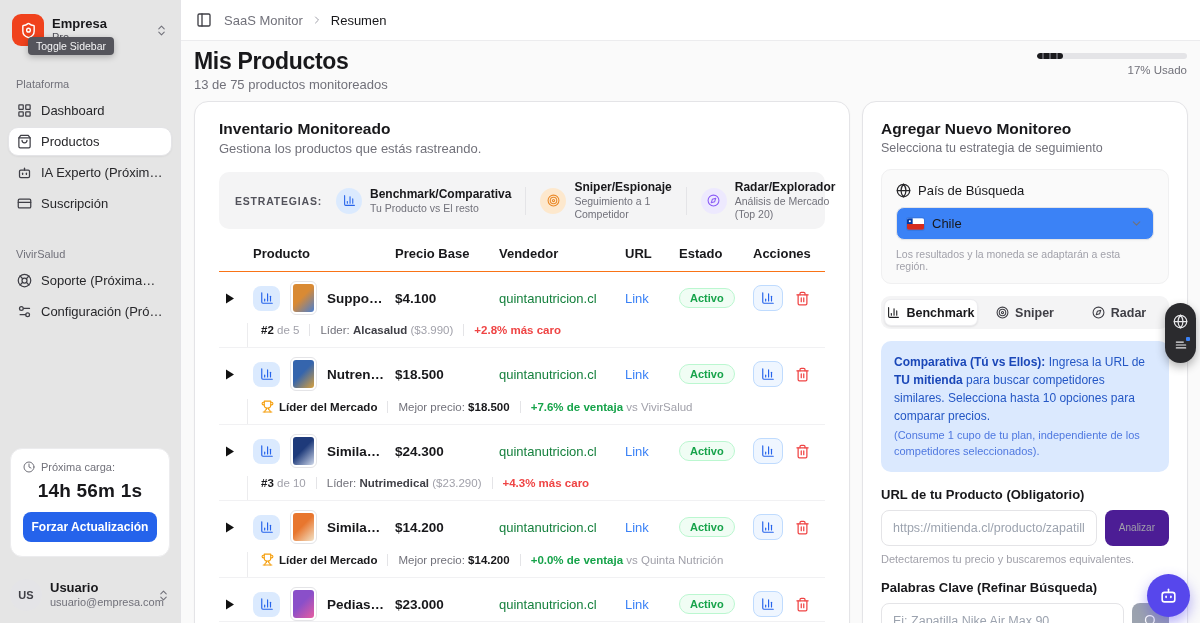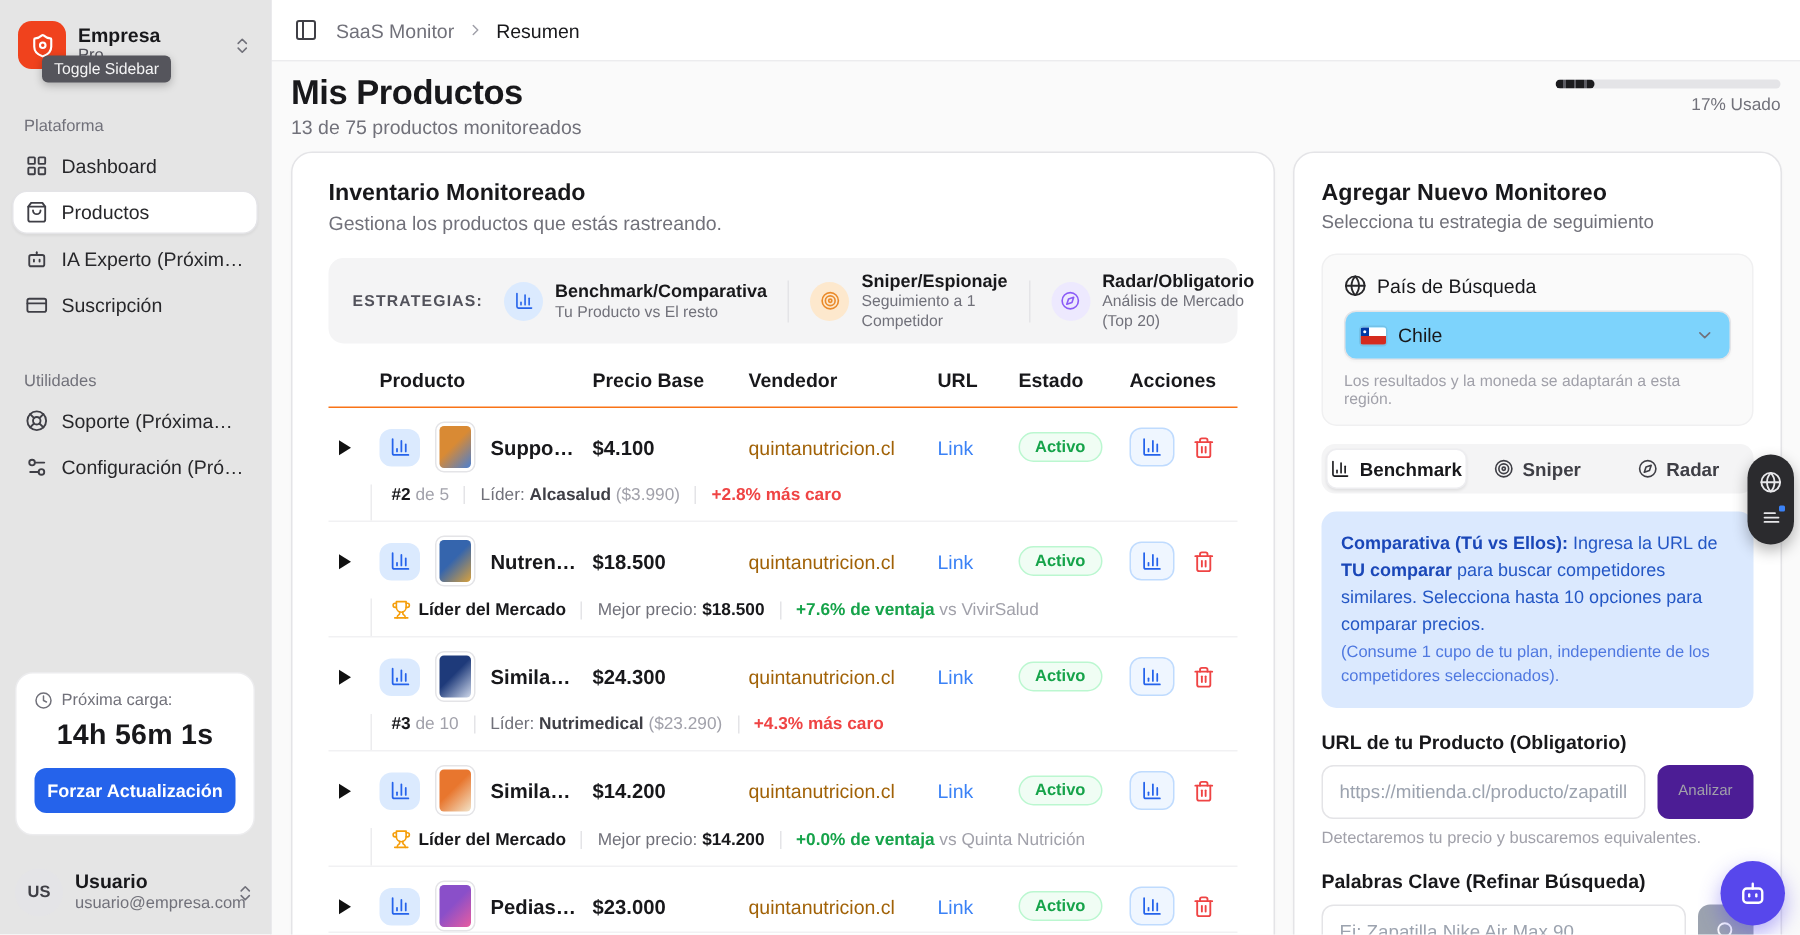--- a/index.html
+++ b/index.html
@@ -103,21 +103,21 @@
     align-items:center; justify-content:center; width:22px; height:22px; color:#111; }
   .pcell { display:flex; align-items:center; gap:10px; min-width:0; }
   .badge-chart { width:27px; height:25px; border-radius:8px; background:#dbeafe;
     color:#2563eb; display:flex; align-items:center; justify-content:center; flex:none; }
   .thumb { width:27px; height:34px; border:1px solid #e4e4e7; border-radius:6px;
     background:#fff; padding:2px; flex:none; }
   .thumb-in { width:100%; height:100%; border-radius:3px; }
   .pname { font-size:13.5px; font-weight:600; white-space:nowrap; overflow:hidden;
     text-overflow:ellipsis; }
   .price { font-size:13.5px; font-weight:700; }
-  .vendor { font-size:13px; color:#a16207; white-space:nowrap; overflow:hidden; }
+  .vendor { font-size:13px; color:#15803d; white-space:nowrap; overflow:hidden; }
   .lnk { font-size:13px; color:#3b82f6; text-decoration:none; cursor:pointer; }
   .pill { display:inline-block; font-size:11px; font-weight:600; color:#16a34a;
     border:1px solid #bbf7d0; background:#f0fdf4; border-radius:999px; padding:3px 10px; }
   .acts { display:flex; align-items:center; gap:12px; }
   .act-chart { width:30px; height:26px; border:1px solid #bfdbfe; background:#eff6ff;
     color:#2563eb; border-radius:8px; display:flex; align-items:center;
     justify-content:center; cursor:pointer; }
   .act-del { background:none; border:none; color:#ef4444; cursor:pointer; display:flex; padding:0; }
   .detail { margin:8px 0 0 28px; border-left:1px solid #ececee; padding:1px 0 11px 13px;
     display:flex; align-items:center; font-size:11.5px; color:#71717a; white-space:nowrap; overflow:hidden; }
@@ -130,21 +130,21 @@
   .troph { color:#f59e0b; display:inline-flex; margin-right:5px; }
 
   
   .add-card { width:326px; min-width:326px; padding:18px 18px 20px; }
   .add-title { font-size:15.5px; font-weight:700; }
   .add-sub { font-size:12.5px; color:#71717a; margin-top:3px; }
   .country-box { margin-top:14px; background:#fafafa; border:1px solid #f0f0f1;
     border-radius:10px; padding:13px 14px 11px; }
   .cb-label { display:flex; gap:7px; font-size:13px; font-weight:400; }
   .cb-label .gico { color:#27272a; display:flex; }
-  .select { margin-top:9px; height:33px; background:#7dd3fc; border:1px solid #e4e4e7;
+  .select { margin-top:9px; height:33px; background:#3b82f6; border:1px solid #e4e4e7;
     border-radius:8px; display:flex; align-items:center; gap:8px; padding:0 10px;
     font-size:13px; cursor:pointer; box-shadow:0 1px 2px rgba(0,0,0,.03); }
   .select .sel-val { flex:1; }
   .select .chev { color:#71717a; display:flex; }
   .cb-help { font-size:10.5px; color:#a1a1aa; margin-top:8px; }
   .tabs { margin-top:12px; background:#f4f4f5; border-radius:9px; padding:3px;
     display:grid; grid-template-columns:1fr 1fr 1fr; }
   .tab { height:27px; display:flex; align-items:center; justify-content:center;
     gap:6px; font-size:12.5px; font-weight:600; color:#3f3f46; border-radius:7px;
     cursor:pointer; background:transparent; border:none; font-family:inherit; }
@@ -242,21 +242,21 @@
         </div>
         <div class="nav-item">
           <span class="nico">
             <svg class="ic" width="15" height="15" viewBox="0 0 24 24">
               <rect width="20" height="14" x="2" y="5" rx="2"></rect>
               <path d="M2 10h20"></path>
             </svg>
           </span>
           <span class="lbl">Suscripción</span>
         </div>
-        <div class="nav-label second">Utilidades</div>
+        <div class="nav-label second">VivirSalud</div>
         <div class="nav-item">
           <span class="nico">
             <svg class="ic" width="15" height="15" viewBox="0 0 24 24">
               <circle cx="12" cy="12" r="10"></circle>
               <circle cx="12" cy="12" r="4"></circle>
               <path d="m4.9 4.9 4.2 4.2"></path>
               <path d="m14.9 14.9 4.2 4.2"></path>
               <path d="m14.9 9.1 4.2-4.2"></path>
               <path d="m4.9 19.1 4.2-4.2"></path>
             </svg>
@@ -376,21 +376,21 @@
               </span>
               <span class="strat-div"></span>
               <span class="strat-item">
                 <span class="strat-ico" style="background: rgb(237, 233, 254); color: rgb(139, 92, 246);">
                   <svg class="ic" width="13" height="13" viewBox="0 0 24 24">
                     <circle cx="12" cy="12" r="10"></circle>
                     <polygon points="16.24 7.76 14.12 14.12 7.76 16.24 9.88 9.88"></polygon>
                   </svg>
                 </span>
                 <span>
-                  <div class="strat-name">Radar/Obligatorio</div>
+                  <div class="strat-name">Radar/Explorador</div>
                   <div class="strat-desc">Análisis de Mercado (Top 20)</div>
                 </span>
               </span>
             </span>
         </div>
         <div class="tbl">
           <div class="trow thead" id="table-head">
               <span></span>
               <span class="th">Producto</span>
               <span class="th">Precio Base</span>
@@ -751,21 +751,21 @@
                 <svg class="ic" width="13" height="13" viewBox="0 0 24 24">
                   <circle cx="12" cy="12" r="10"></circle>
                   <polygon points="16.24 7.76 14.12 14.12 7.76 16.24 9.88 9.88"></polygon>
                 </svg>
               </span>
               <span>Radar</span>
             </button>
           </div>
 
         <div class="infobox">
-          <b>Comparativa (Tú vs Ellos):</b><span> Ingresa la URL de </span><b>TU comparar</b><span> para buscar competidores similares. Selecciona hasta 10 opciones para comparar precios.</span>
+          <b>Comparativa (Tú vs Ellos):</b><span> Ingresa la URL de </span><b>TU mitienda</b><span> para buscar competidores similares. Selecciona hasta 10 opciones para comparar precios.</span>
           <div class="info-note">(Consume 1 cupo de tu plan, independiente de los competidores seleccionados).</div>
         </div>
 
         <div class="fld-label">URL de tu Producto (Obligatorio)</div>
         <div class="fld-row">
           <input class="txt" type="text" placeholder="https://mitienda.cl/producto/zapatilla-x" style="">
           <button class="btn-analyze">Analizar</button>
         </div>
         <div class="fld-help">Detectaremos tu precio y buscaremos equivalentes.</div>
 

